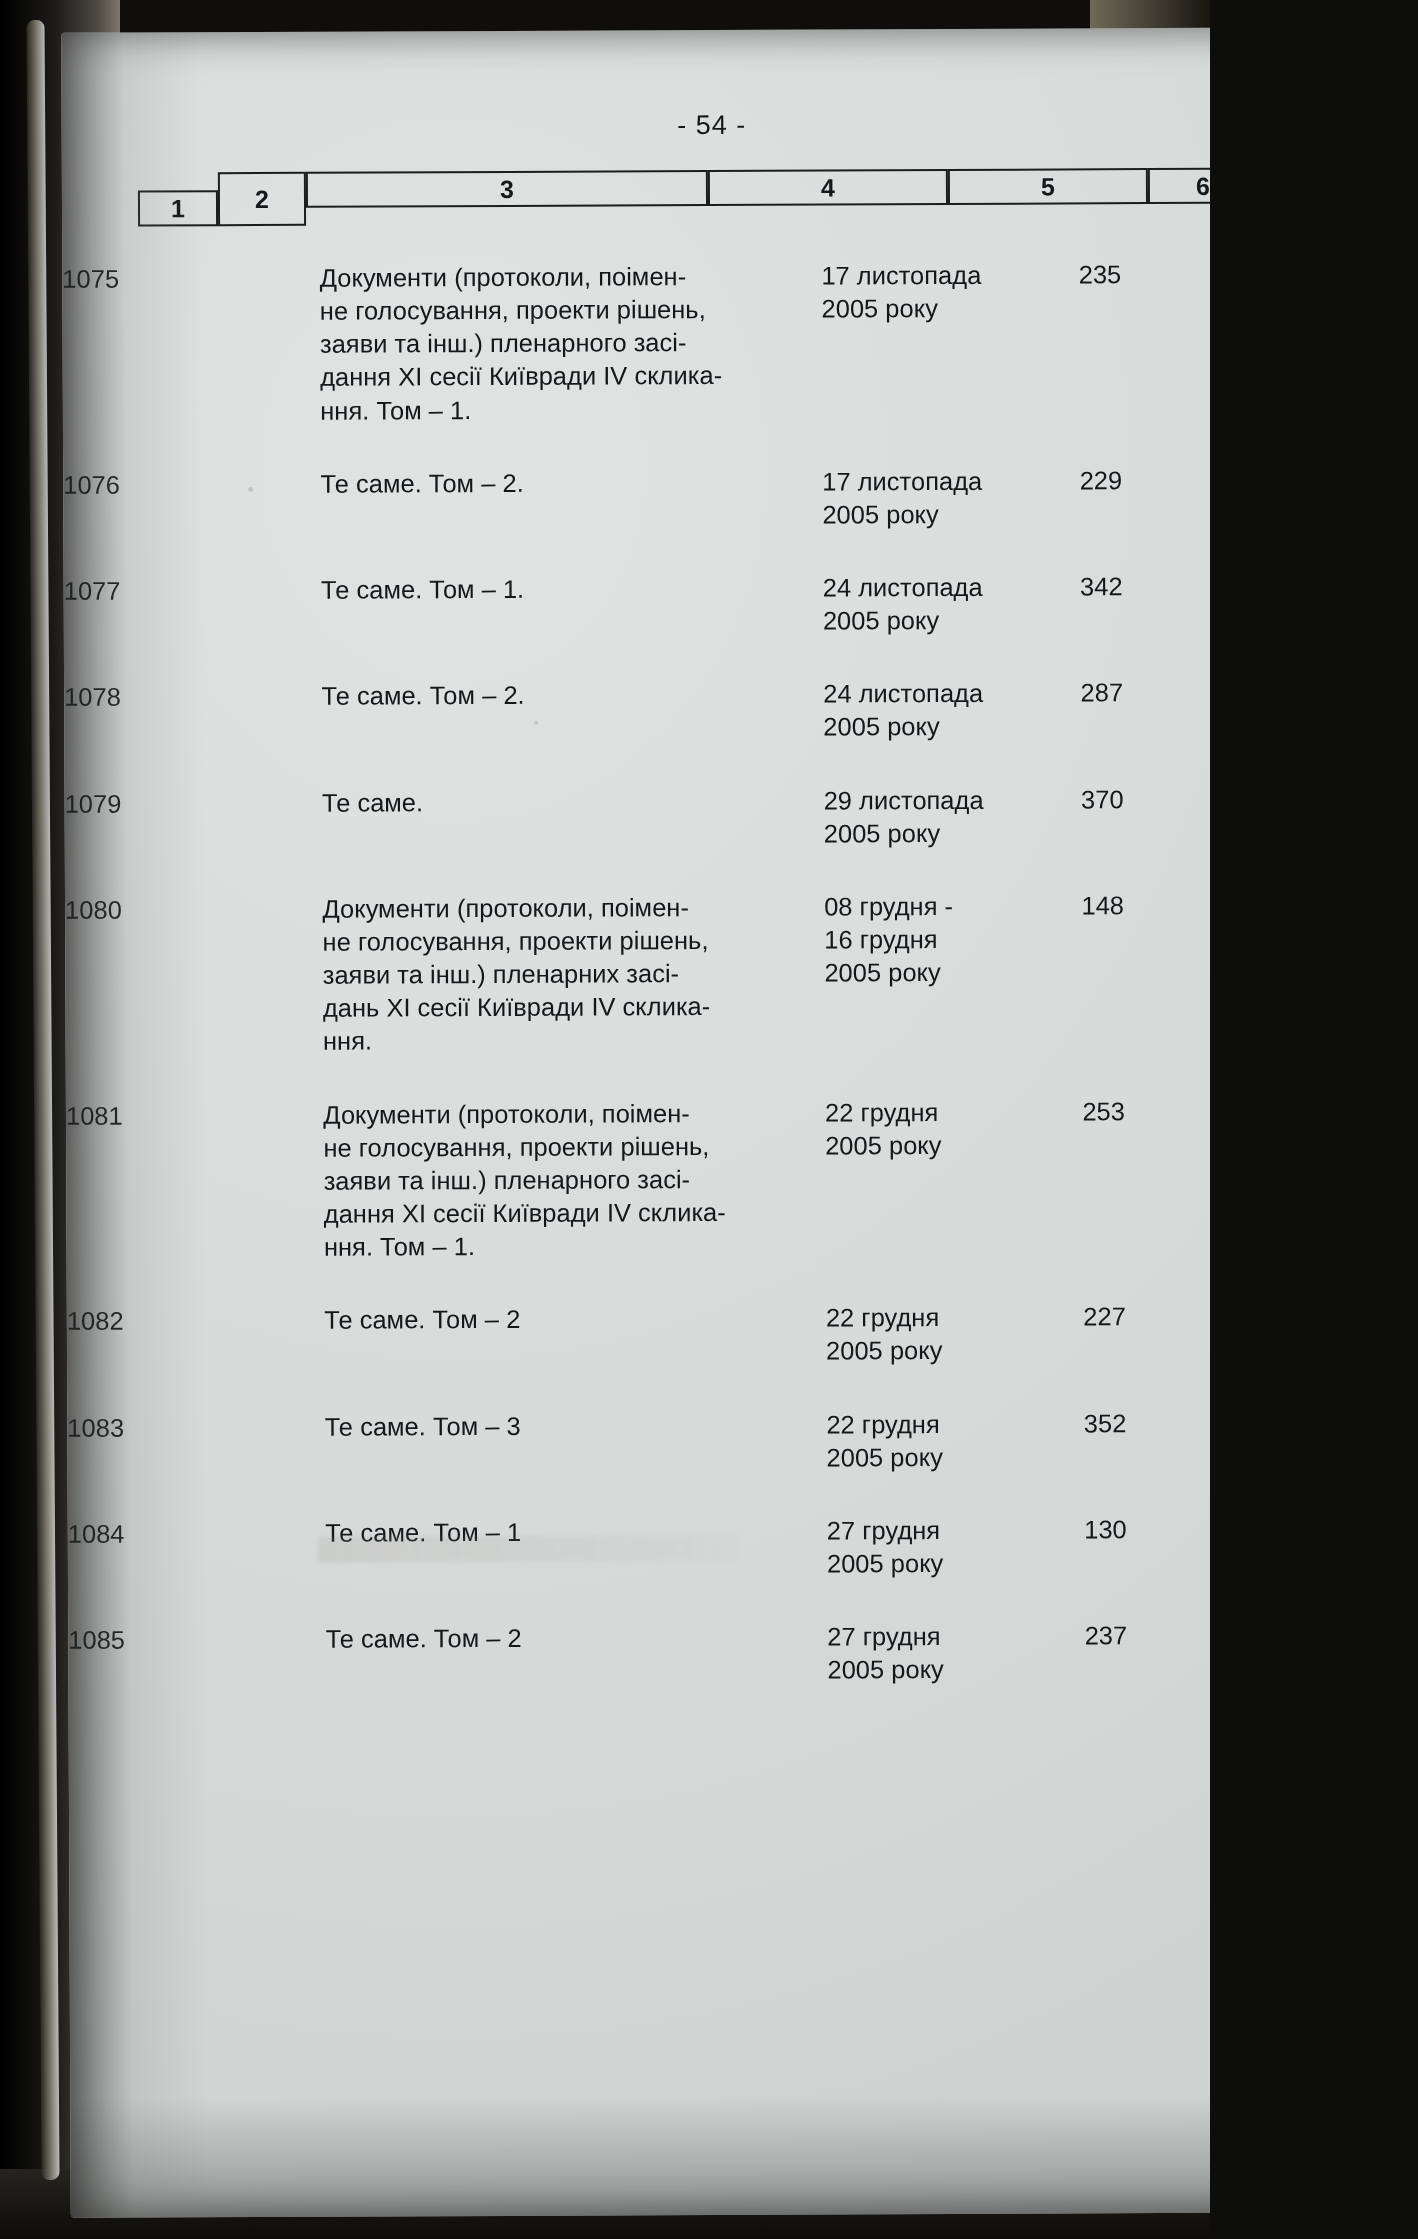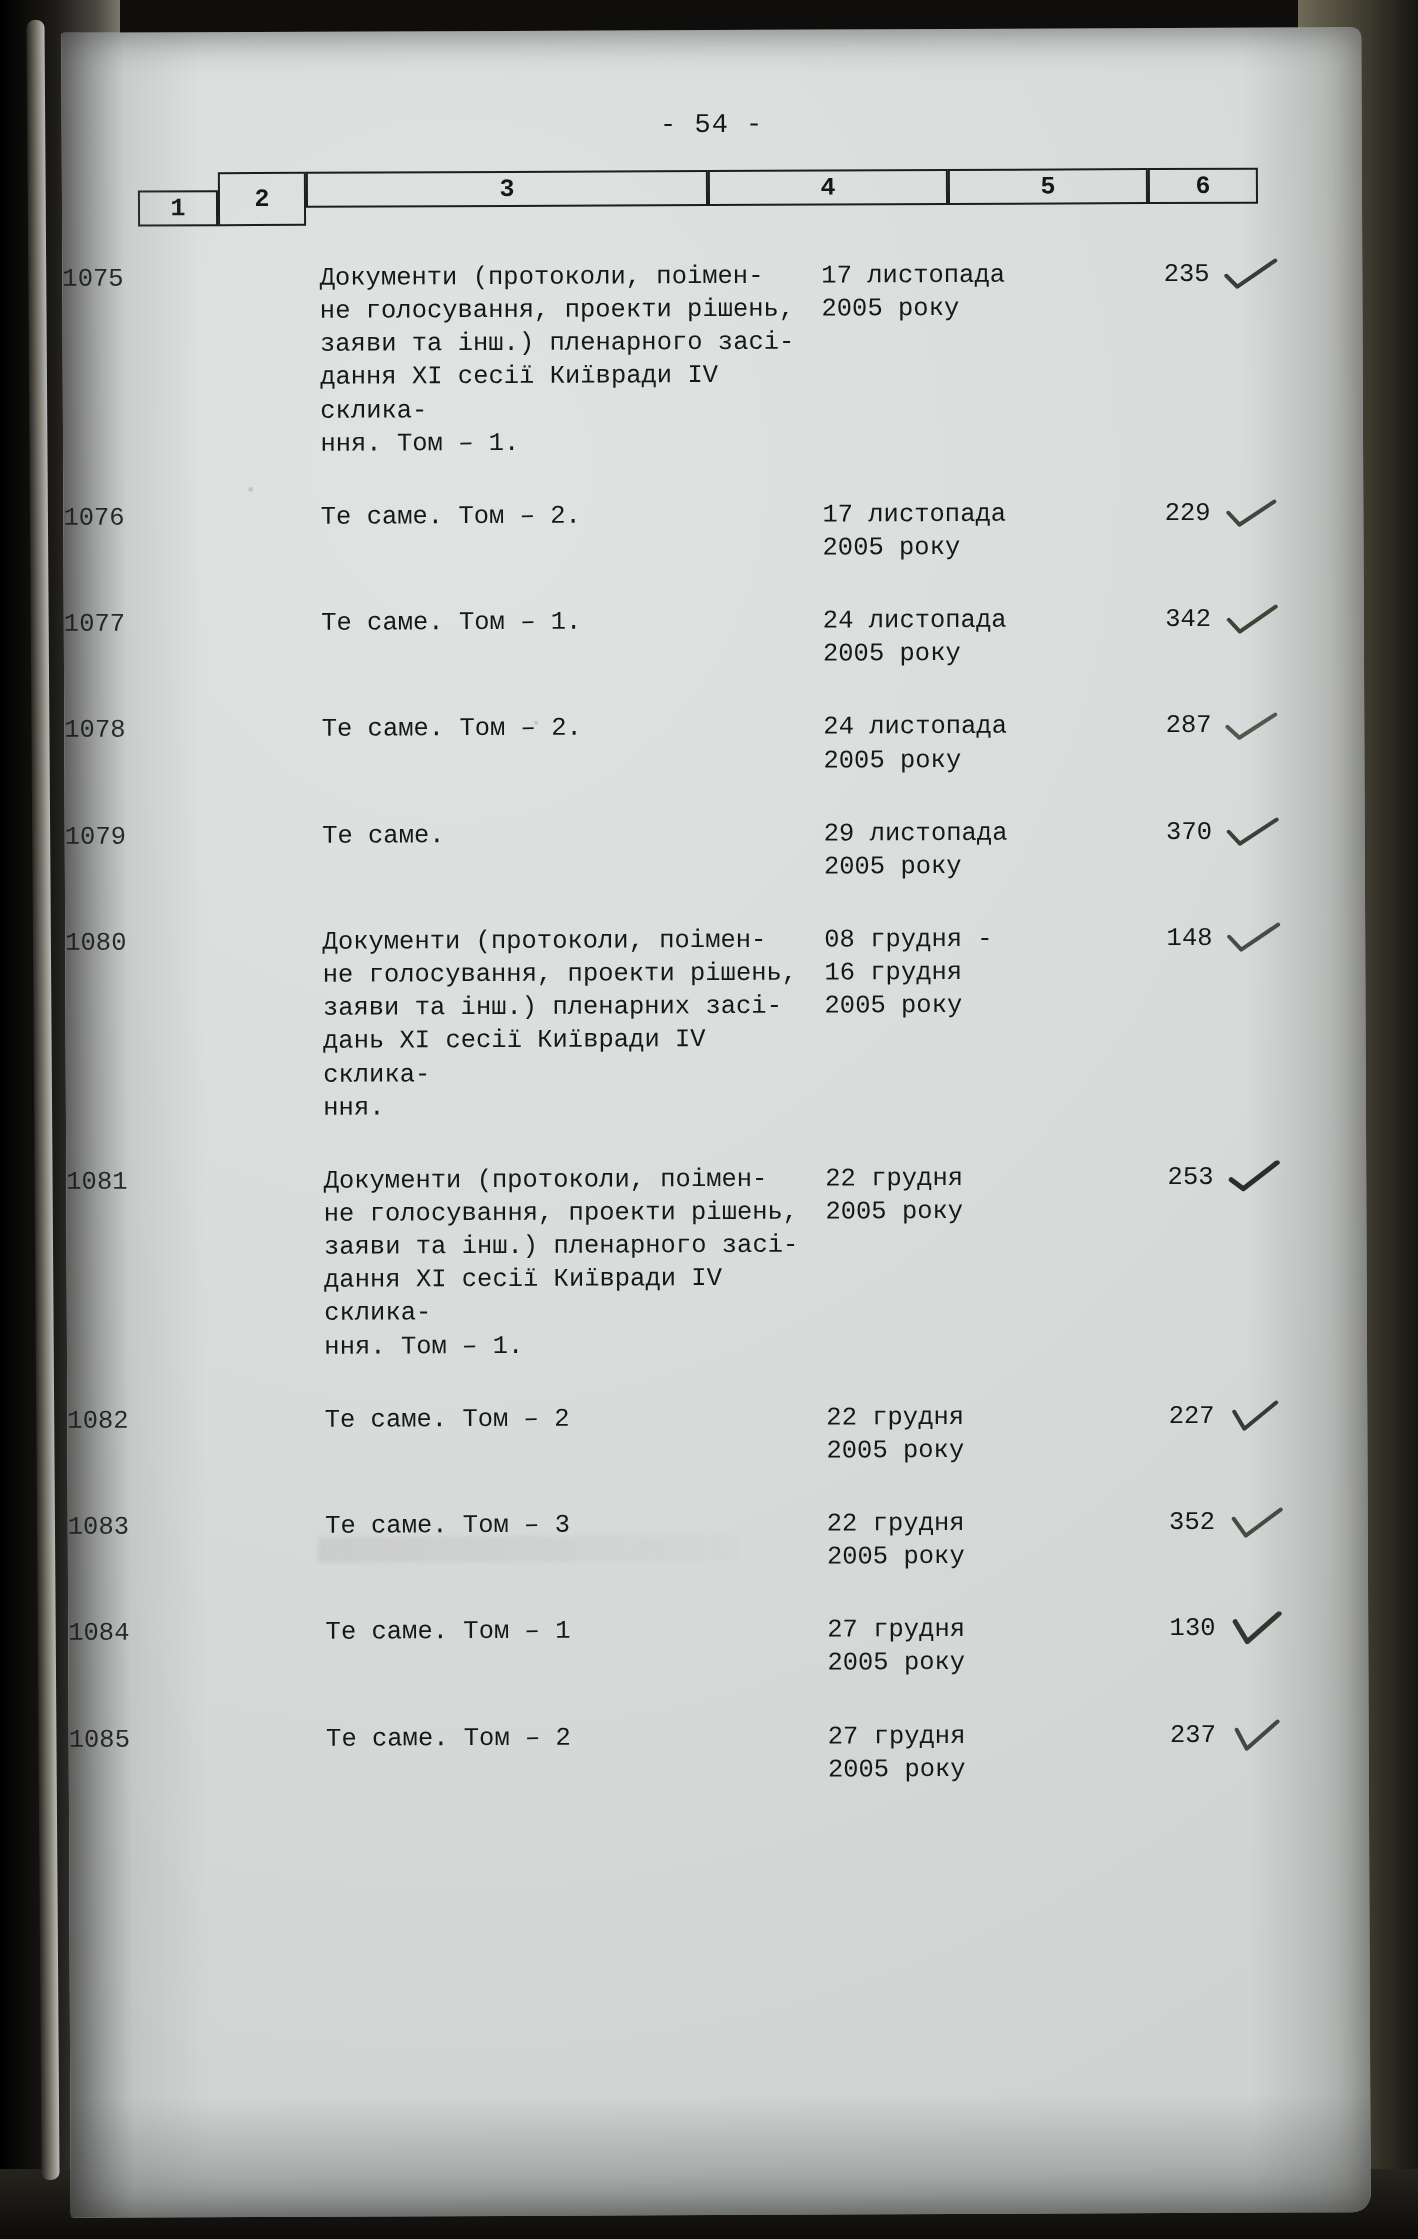--- a/index.html
+++ b/index.html
@@ -2,25 +2,25 @@
 <html><head>
 <meta charset="utf-8">
 <style>
   html, body {
     margin: 0;
     padding: 0;
     background: #0d0d0c;
   }
   .page-photo {
     position: relative;
-    width: 1418px;
+    width: 1210px;
     height: 2239px;
     overflow: hidden;
     background: #d946ef;
-    font-family: Liberation Mono, monospace;
+    font-family: Liberation Sans, sans-serif;
   }
   
   .bg-left-dark {
     position: absolute;
     left: 0; top: 0;
     width: 120px; height: 2239px;
     background: linear-gradient(90deg,#000000 0%, #1b1a17 45%, #4a4740 80%, #7c786c 100%);
   }
   .bg-right-dark {
     position: absolute;
@@ -145,21 +145,20 @@
     width: 460px;
     padding-right: 14px;
     white-space: pre-line;
   }
   td.c4 {
     width: 236px;
     white-space: pre-line;
   }
   td.c5 {
     width: 120px;
-    text-align: right;
     padding-right: 10px;
   }
   td.c6 { width: 140px; }
   .tick {
     display: inline-block;
     width: 58px;
     height: 34px;
     margin-left: 14px;
     position: relative;
     vertical-align: -8px;

